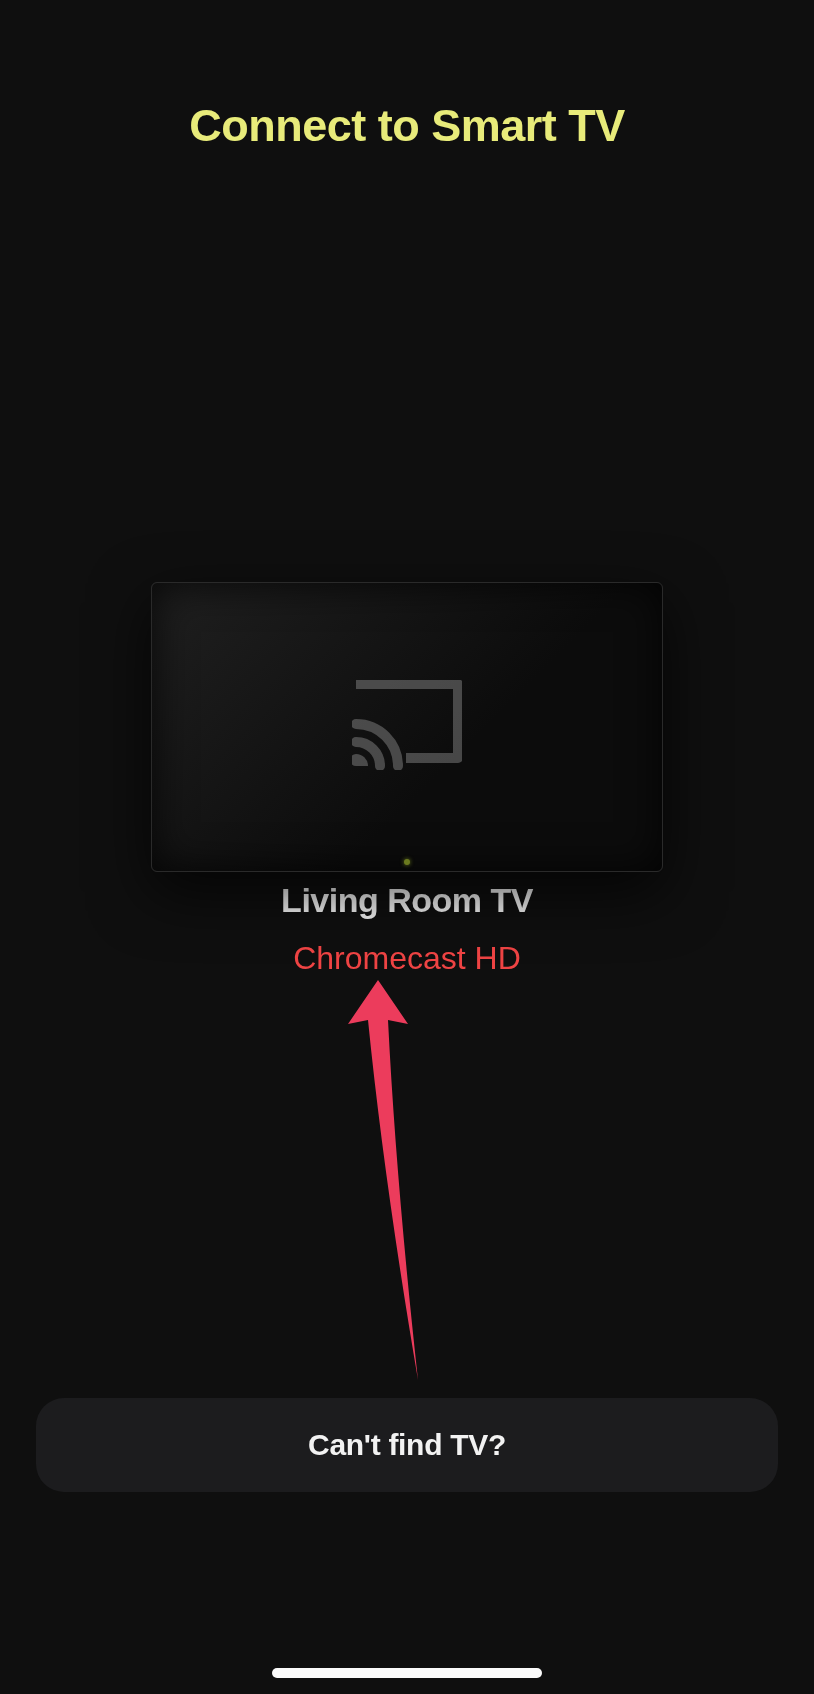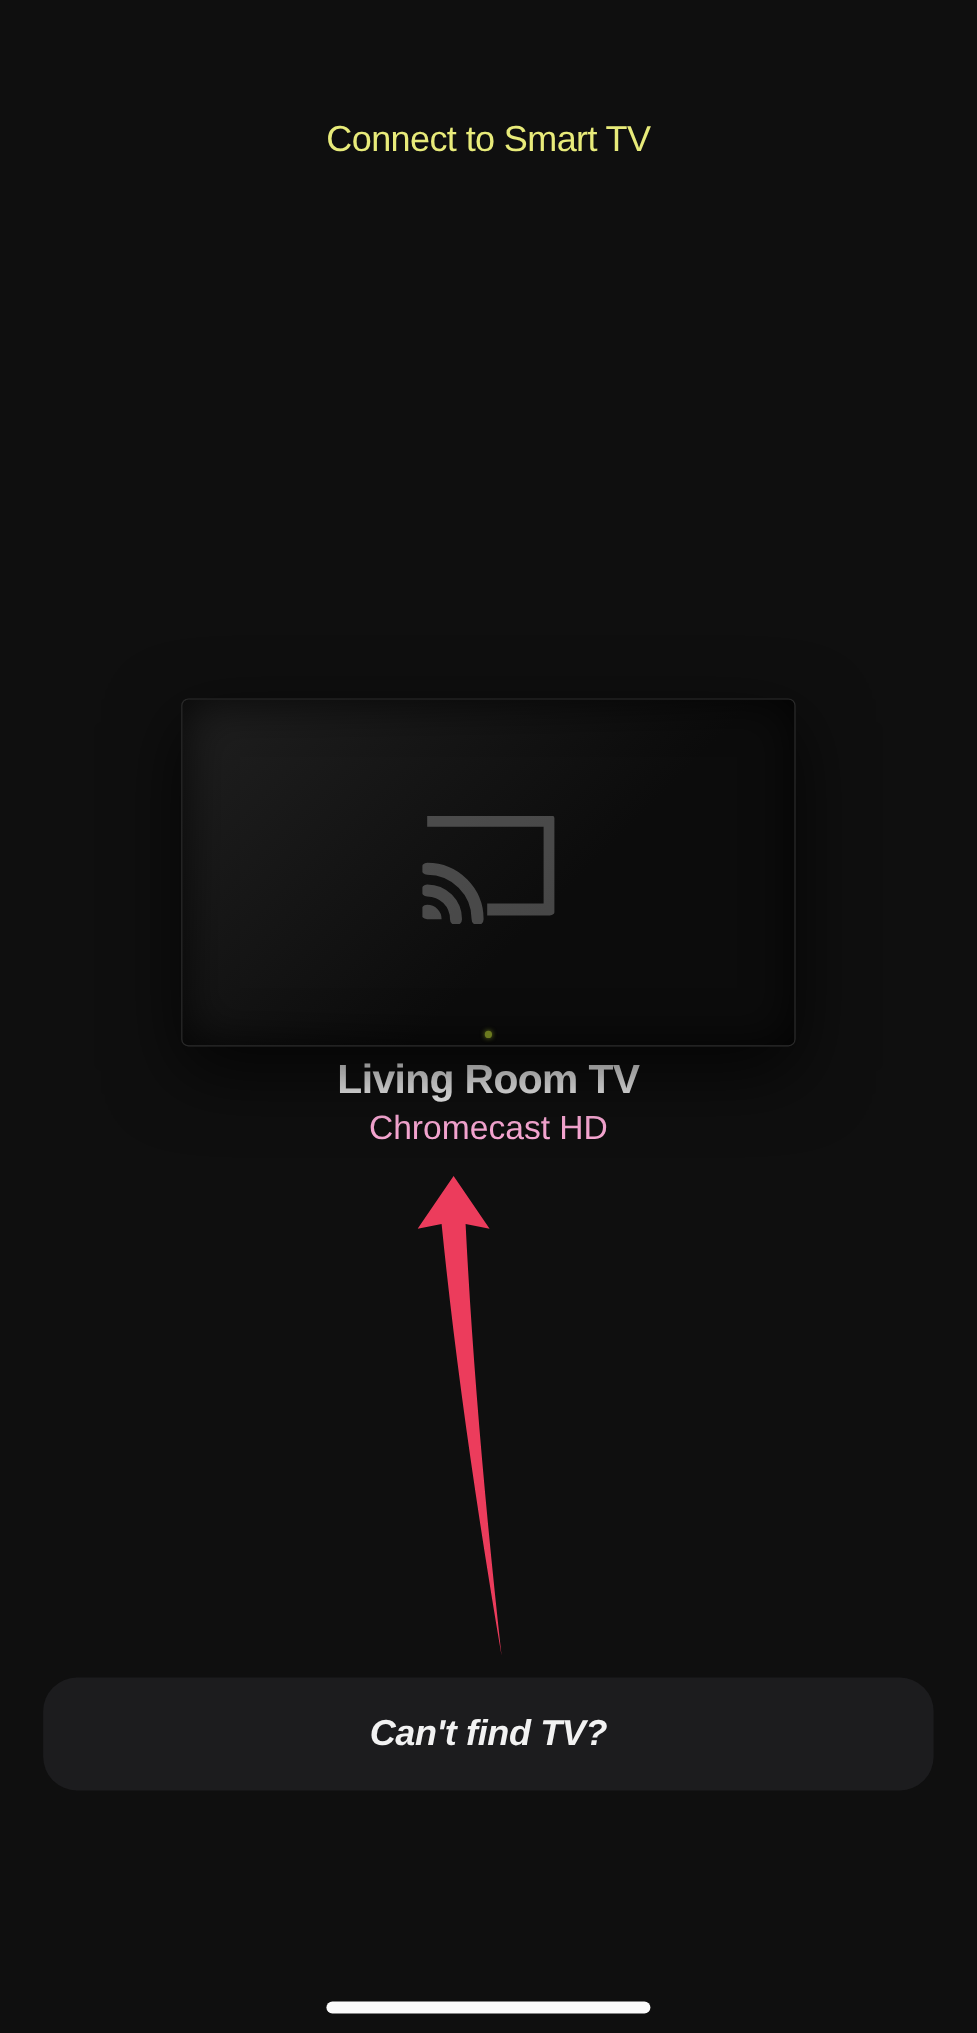--- a/index.html
+++ b/index.html
@@ -1,27 +1,27 @@
 <!DOCTYPE html>
 <html><head>
   <meta charset="utf-8">
   <style>
     * { margin: 0; padding: 0; box-sizing: border-box; }
     html, body { width: 814px; height: 1694px; background: #0f0f0f; font-family: -apple-system, BlinkMacSystemFont, 'Segoe UI', Helvetica, Arial, sans-serif; overflow: hidden; position: relative; }
     .screen { position: relative; width: 100%; height: 100%; }
-    .title { position: absolute; top: 100px; left: 0; right: 0; text-align: center; font-size: 30px; font-weight: 400; color: #e8eb7a; letter-spacing: -0.5px; }
+    .title { position: absolute; top: 100px; left: 0; right: 0; text-align: center; font-size: 45px; font-weight: 700; color: #e8eb7a; letter-spacing: -0.5px; }
     .device-card { position: absolute; top: 582px; left: 50%; transform: translateX(-50%); width: 512px; text-align: center; cursor: pointer; }
     .tv-frame { width: 512px; height: 290px; background: linear-gradient(135deg, #202020 0%, #0c0c0c 60%); border: 1px solid #2a2a2a; border-radius: 6px; box-shadow: 0 20px 60px rgba(0,0,0,0.7), inset 0 0 40px rgba(0,0,0,0.8); position: relative; display: flex; align-items: center; justify-content: center; }
     .tv-frame::after { content: ""; position: absolute; bottom: 6px; left: 50%; transform: translateX(-50%); width: 6px; height: 6px; background: #6b7a1f; border-radius: 50%; box-shadow: 0 0 4px #6b7a1f; }
     .cast-icon { opacity: 0.42; }
     .device-name { margin-top: 9px; font-size: 34px; font-weight: 700; color: #f4f4f4; letter-spacing: -0.5px; }
-    .device-type { margin-top: 4px; font-size: 28px; font-weight: 400; color: #f9a8d4; }
+    .device-type { margin-top: 20px; font-size: 32px; font-weight: 400; color: #ef4444; }
     .annotation-arrow { position: absolute; top: 980px; left: 348px; pointer-events: none; }
     .footer { position: absolute; left: 36px; right: 36px; bottom: 202px; display: flex; gap: 18px; }
-    .footer-btn { flex: 1; height: 94px; border-radius: 28px; background: #1c1c1e; border: none; color: #f2f2f2; font-size: 30px; font-weight: 600; letter-spacing: -0.3px; cursor: pointer; font-style: italic; }
+    .footer-btn { flex: 1; height: 94px; border-radius: 28px; background: #1c1c1e; border: none; color: #f2f2f2; font-size: 30px; font-weight: 600; letter-spacing: -0.3px; cursor: pointer; }
     .home-indicator { position: absolute; bottom: 16px; left: 50%; transform: translateX(-50%); width: 270px; height: 10px; background: #fbfbfb; border-radius: 10px; }
   </style>
 </head>
 <body>
 
 <div class="screen">
 
   <div class="title">Connect to Smart TV</div>
 
   <div class="device-card">

